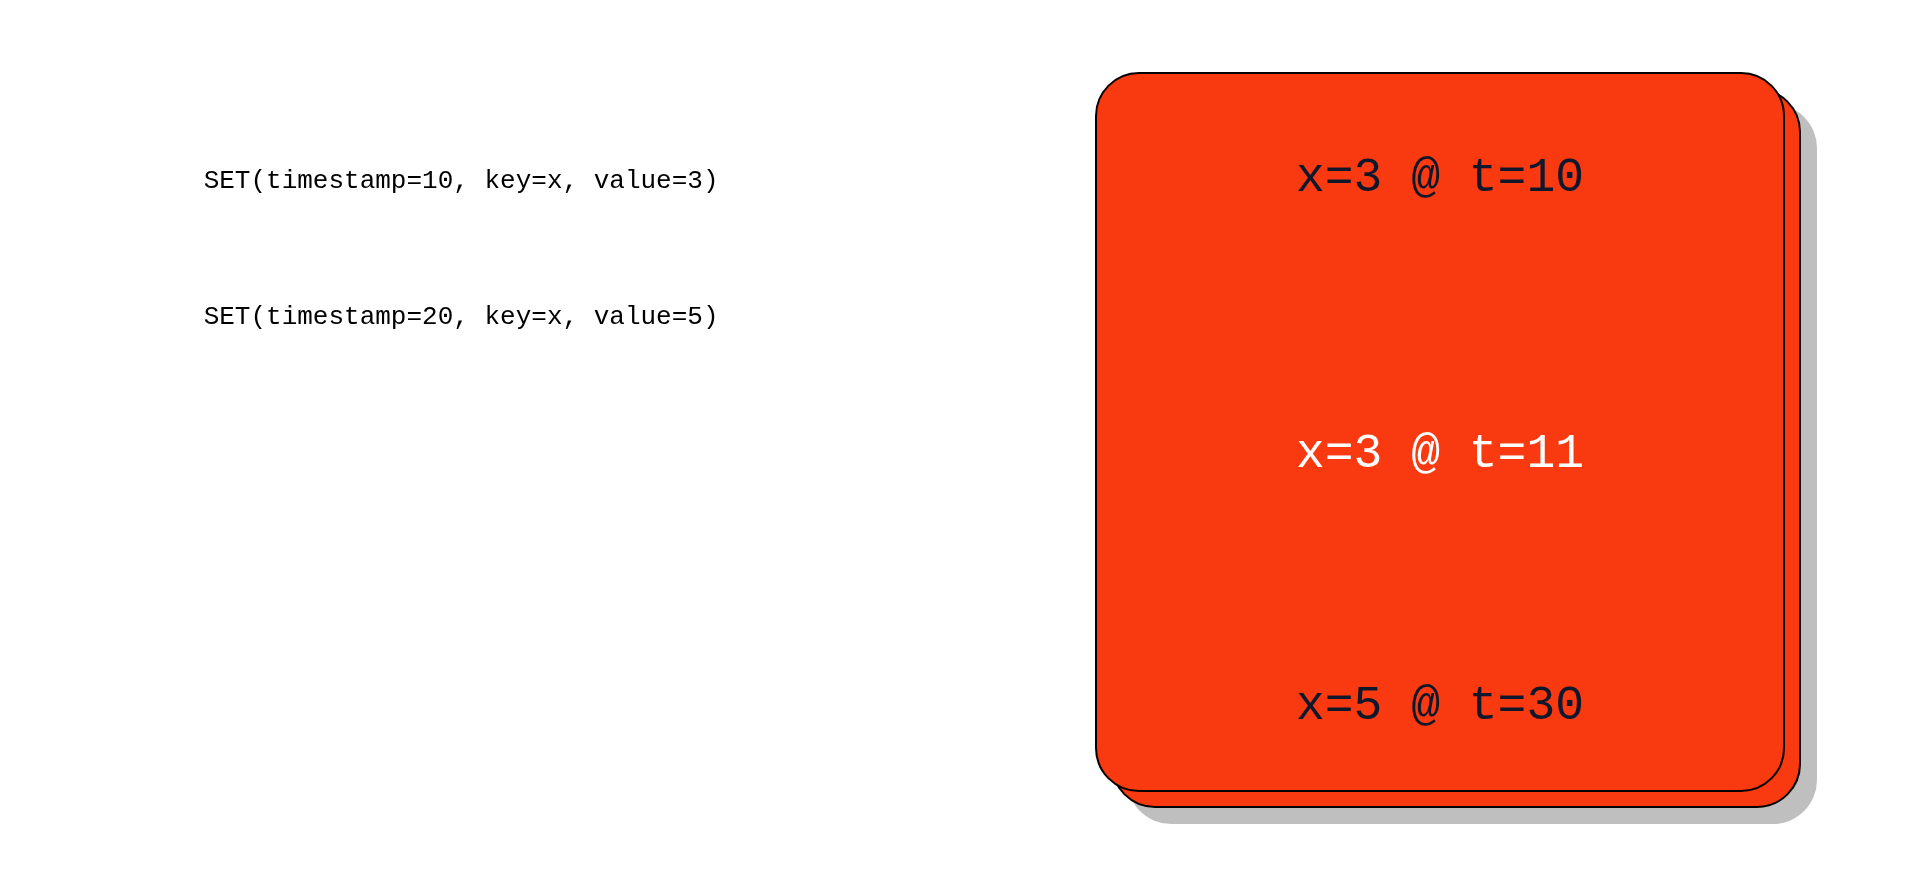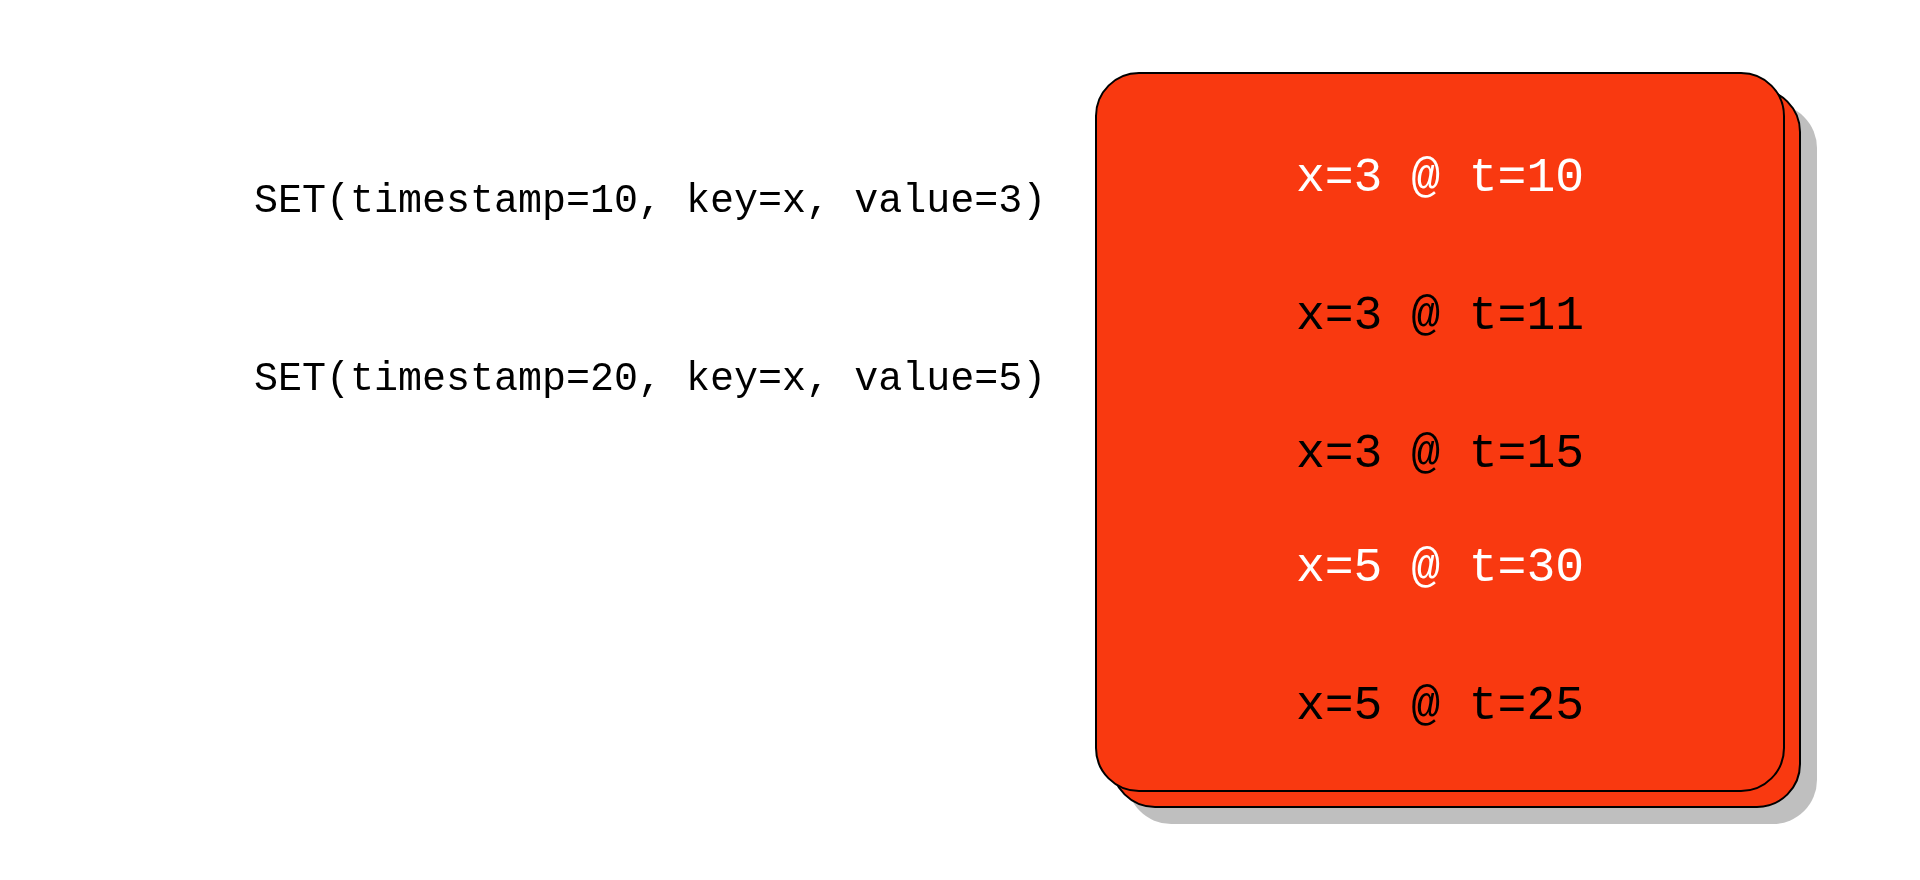--- a/index.html
+++ b/index.html
@@ -16,21 +16,21 @@
       width: 1920px;
       height: 880px;
     }
     .code {
       position: absolute;
       left: 110px;
       top: 142px;
     }
     .code .row {
       position: relative;
-      font-size: 40px;
+      font-size: 26px;
       line-height: 1;
       color: #000;
       white-space: pre;
       margin-bottom: 58px;
       letter-spacing: 0;
     }
     .code .row:last-child { margin-bottom: 0; }
     .code .result-arrow { color: #1976d2; }
     .code .result-val { color: #1976d2; }
 
@@ -77,22 +77,22 @@
       height: 100%;
       align-items: center;
     }
     .state-item {
       font-family: "Courier New", Consolas, monospace;
       font-size: 48px;
       line-height: 1;
       white-space: pre;
       letter-spacing: 0;
     }
-    .state-item.white { color: #ffffff; }
-    .state-item.blue  { color: #000000; margin-top: 24px; }
+    .state-item.white { color: #0f172a; }
+    .state-item.blue  { color: #ffffff; margin-top: 24px; }
   </style>
 </head>
 <body>
 
 <div class="stage">
 
   <div class="code">
 
     <div class="row">
       <span>SET(timestamp=10, key=x, value=3)</span>
@@ -110,20 +110,18 @@
 
   </div>
 
   <div class="cards">
     <div class="card shadow"></div>
     <div class="card back"></div>
     <div class="card front">
       <div class="state-list">
         <div class="state-item white">x=3 @ t=10</div>
         <div class="state-item blue">x=3 @ t=11</div>
-        <div class="state-item blue">x=3 @ t=15</div>
         <div class="state-item white">x=5 @ t=30</div>
-        <div class="state-item blue">x=5 @ t=25</div>
       </div>
     </div>
   </div>
 
 </div>
 
 </body></html>

